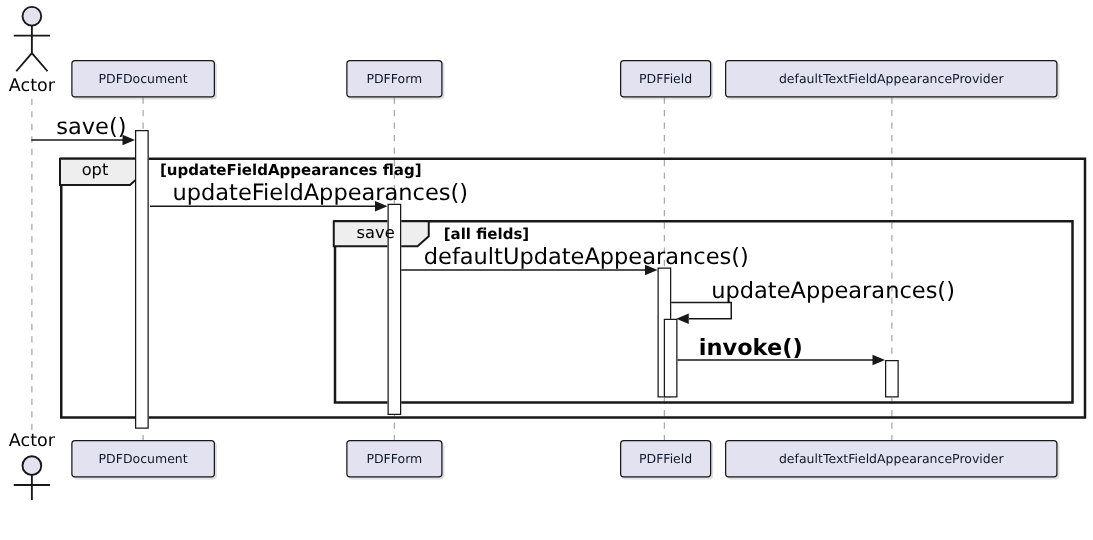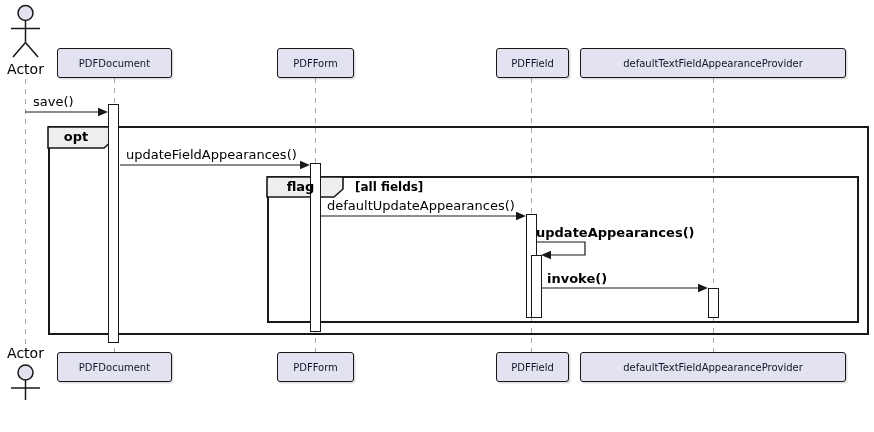--- a/index.html
+++ b/index.html
@@ -19,24 +19,24 @@
   }
   .frame{
     position:absolute;box-sizing:border-box;border:2px solid #181818;
     background:transparent;z-index:2;
   }
   .activation{
     position:absolute;box-sizing:border-box;width:11px;
     background:#FFFFFF;border:1.4px solid #181818;z-index:4;
   }
   .msg-label{
-    position:absolute;font-size:13px;white-space:nowrap;z-index:6;line-height:15px;
+    position:absolute;font-size:18px;white-space:nowrap;z-index:6;line-height:15px;margin-left:12px;
   }
   .op-label{
-    position:absolute;font-size:13px;font-weight:bold;text-align:center;
+    position:absolute;font-size:13px;font-weight:normal;text-align:center;
     z-index:6;line-height:16px;
   }
   .guard-label{
     position:absolute;font-size:12px;font-weight:bold;white-space:nowrap;
     z-index:6;line-height:15px;
   }
   .actor-label{
     position:absolute;font-size:14px;text-align:center;z-index:6;white-space:nowrap;
   }
 </style>
@@ -109,22 +109,23 @@
   <div class="participant" style="left:277px;top:48px;width:77px;">PDFForm</div>
   <div class="participant" style="left:496px;top:48px;width:73px;">PDFField</div>
   <div class="participant" style="left:580px;top:48px;width:266px;">defaultTextFieldAppearanceProvider</div>
 
   <div class="participant" style="left:57px;top:352px;width:115px;">PDFDocument</div>
   <div class="participant" style="left:277px;top:352px;width:77px;">PDFForm</div>
   <div class="participant" style="left:496px;top:352px;width:73px;">PDFField</div>
   <div class="participant" style="left:580px;top:352px;width:266px;">defaultTextFieldAppearanceProvider</div>
 
   <div class="op-label" style="left:48px;top:129px;width:56px;">opt</div>
-  <div class="op-label" style="left:267px;top:179px;width:67px;">flag</div>
+  <div class="guard-label" style="left:128px;top:129px;">[updateFieldAppearances flag]</div>
+  <div class="op-label" style="left:267px;top:179px;width:67px;">save</div>
   <div class="guard-label" style="left:355px;top:180px;">[all fields]</div>
 
   <div class="msg-label" style="left:33px;top:94px;">save()</div>
   <div class="msg-label" style="left:327px;top:198px;">defaultUpdateAppearances()</div>
   <div class="msg-label" style="left:126px;top:147px;">updateFieldAppearances()</div>
-  <div class="msg-label" style="left:536px;top:225px;font-weight:bold;">updateAppearances()</div>
+  <div class="msg-label" style="left:557px;top:225px;">updateAppearances()</div>
   <div class="msg-label" style="left:547px;top:271px;font-weight:bold;">invoke()</div>
 
 </div>
 
 </body></html>

